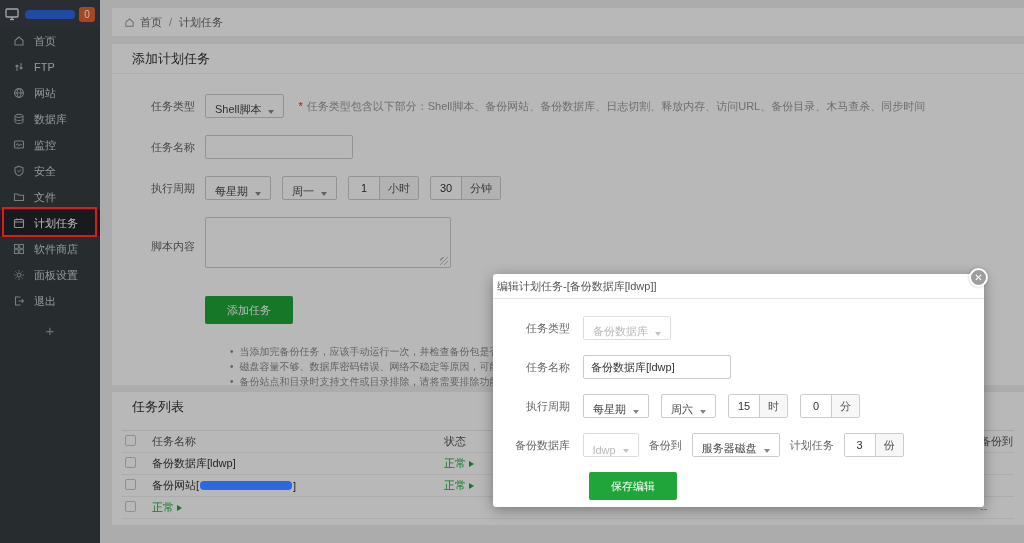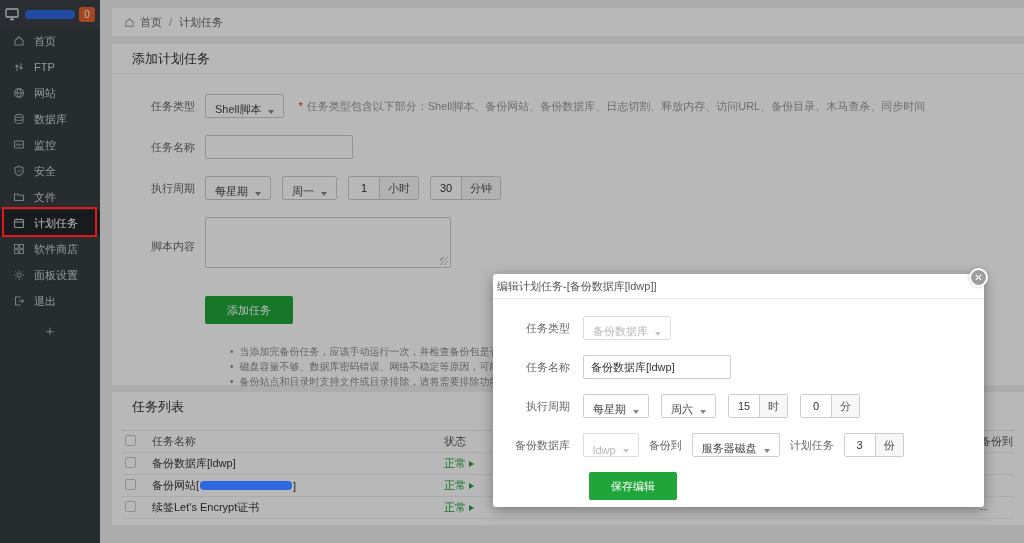--- a/index.html
+++ b/index.html
@@ -280,21 +280,20 @@
       </span>
       <span class="tc-status"><span class="status-ok">
             <span>正常</span>
             <i class="play-icon"></i>
           </span></span>
       <span class="tc-fill"></span>
       <span class="tc-backup"></span>
     </div>
     <div class="trow">
       <span class="tc-check"><span class="checkbox" style="display:inline-block"></span></span>
-      <span class="tc-name">续签Let's Encrypt证书</span>
       <span class="tc-status"><span class="status-ok">
             <span>正常</span>
             <i class="play-icon"></i>
           </span></span>
       <span class="tc-fill"></span>
       <span class="tc-backup dash">--</span>
     </div>
   </div>
 </section>
 

